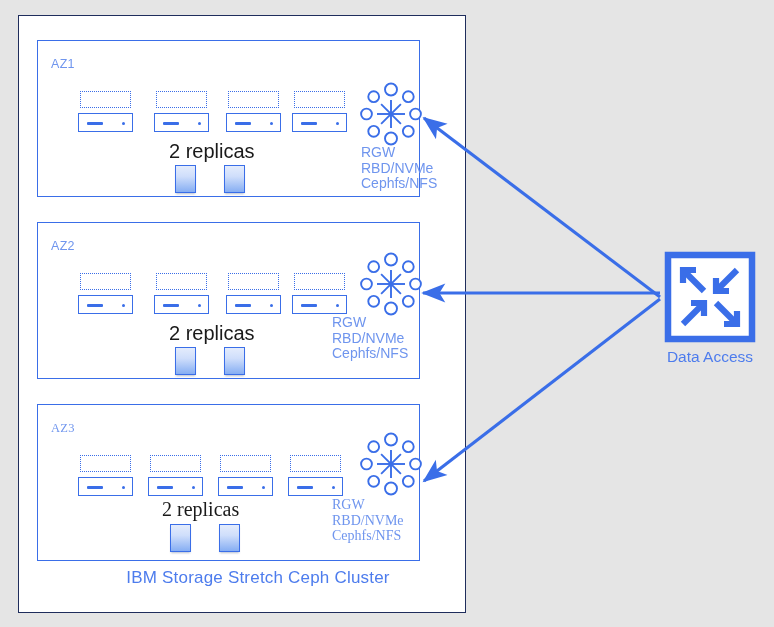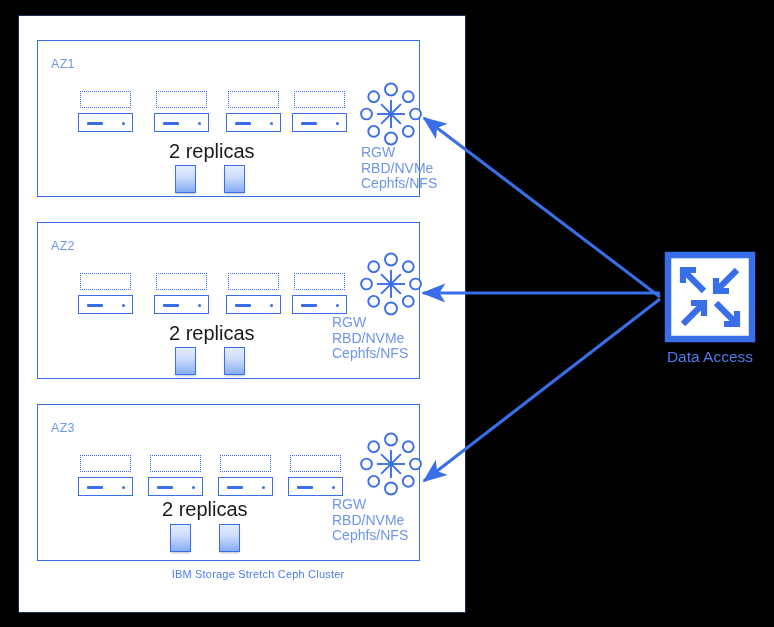--- a/index.html
+++ b/index.html
@@ -9,21 +9,21 @@
     background: #ffffff;
   }
   body {
     font-family: "Liberation Sans", sans-serif;
     -webkit-font-smoothing: antialiased;
   }
   #canvas {
     position: relative;
     width: 774px;
     height: 627px;
-    background: #000000;
+    background: #e5e5e5;
     overflow: hidden;
   }
 
   
   .cluster-frame {
     position: absolute;
     left: 18px;
     top: 15px;
     width: 448px;
     height: 598px;
@@ -37,21 +37,21 @@
     position: absolute;
     left: 37px;
     width: 383px;
     height: 157px;
     border: 1.3px solid #3a6ee8;
     box-sizing: border-box;
     background: #ffffff;
   }
   .az-1 { top: 40px; }
   .az-2 { top: 222px; }
-  .az-3 { top: 404px; }
+  .az-3 { top: 404px; font-family: Liberation Serif, serif; }
 
   .az-label {
     position: absolute;
     left: 13px;
     top: 16px;
     font-size: 12.5px;
     color: #6f95ee;
     letter-spacing: 0.3px;
   }
 
@@ -133,21 +133,21 @@
     white-space: nowrap;
   }
 
   
   .cluster-caption {
     position: absolute;
     left: 18px;
     top: 568px;
     width: 480px;
     text-align: center;
-    font-size: 11px;
+    font-size: 17px;
     color: #4d7ced;
     letter-spacing: 0.2px;
   }
 
   
   .data-access {
     position: absolute;
     left: 664px;
     top: 251px;
     width: 92px;

